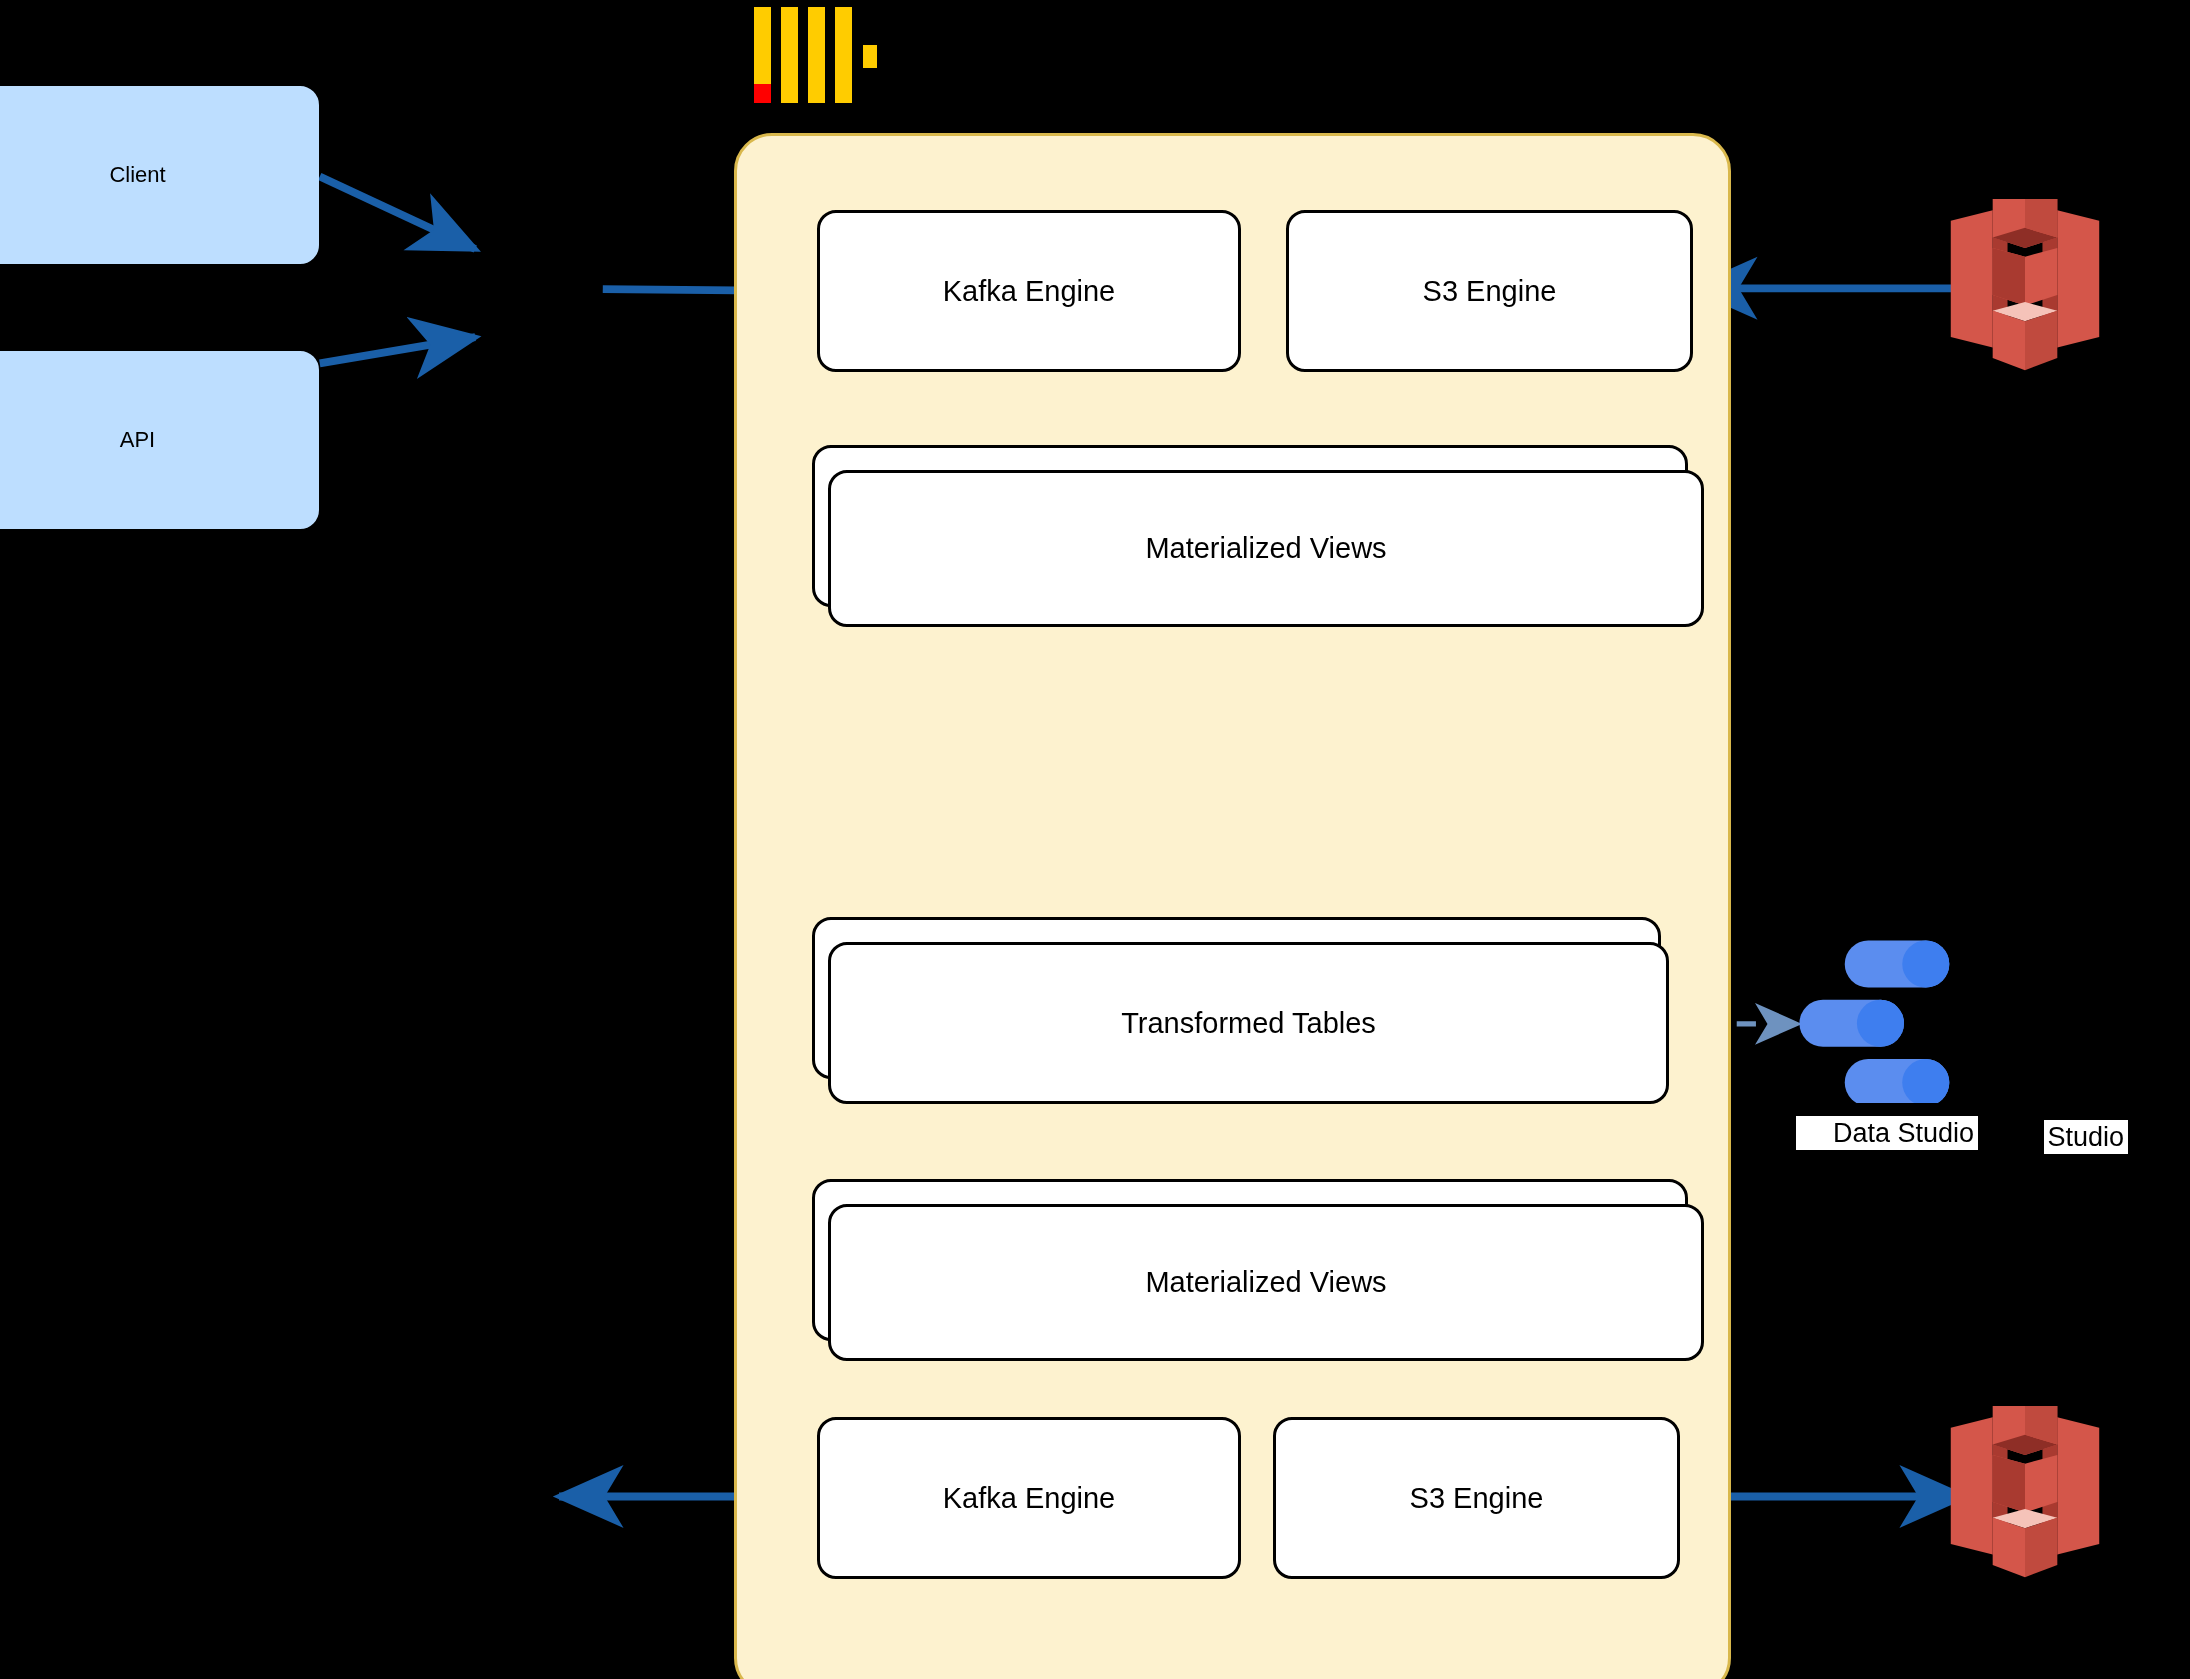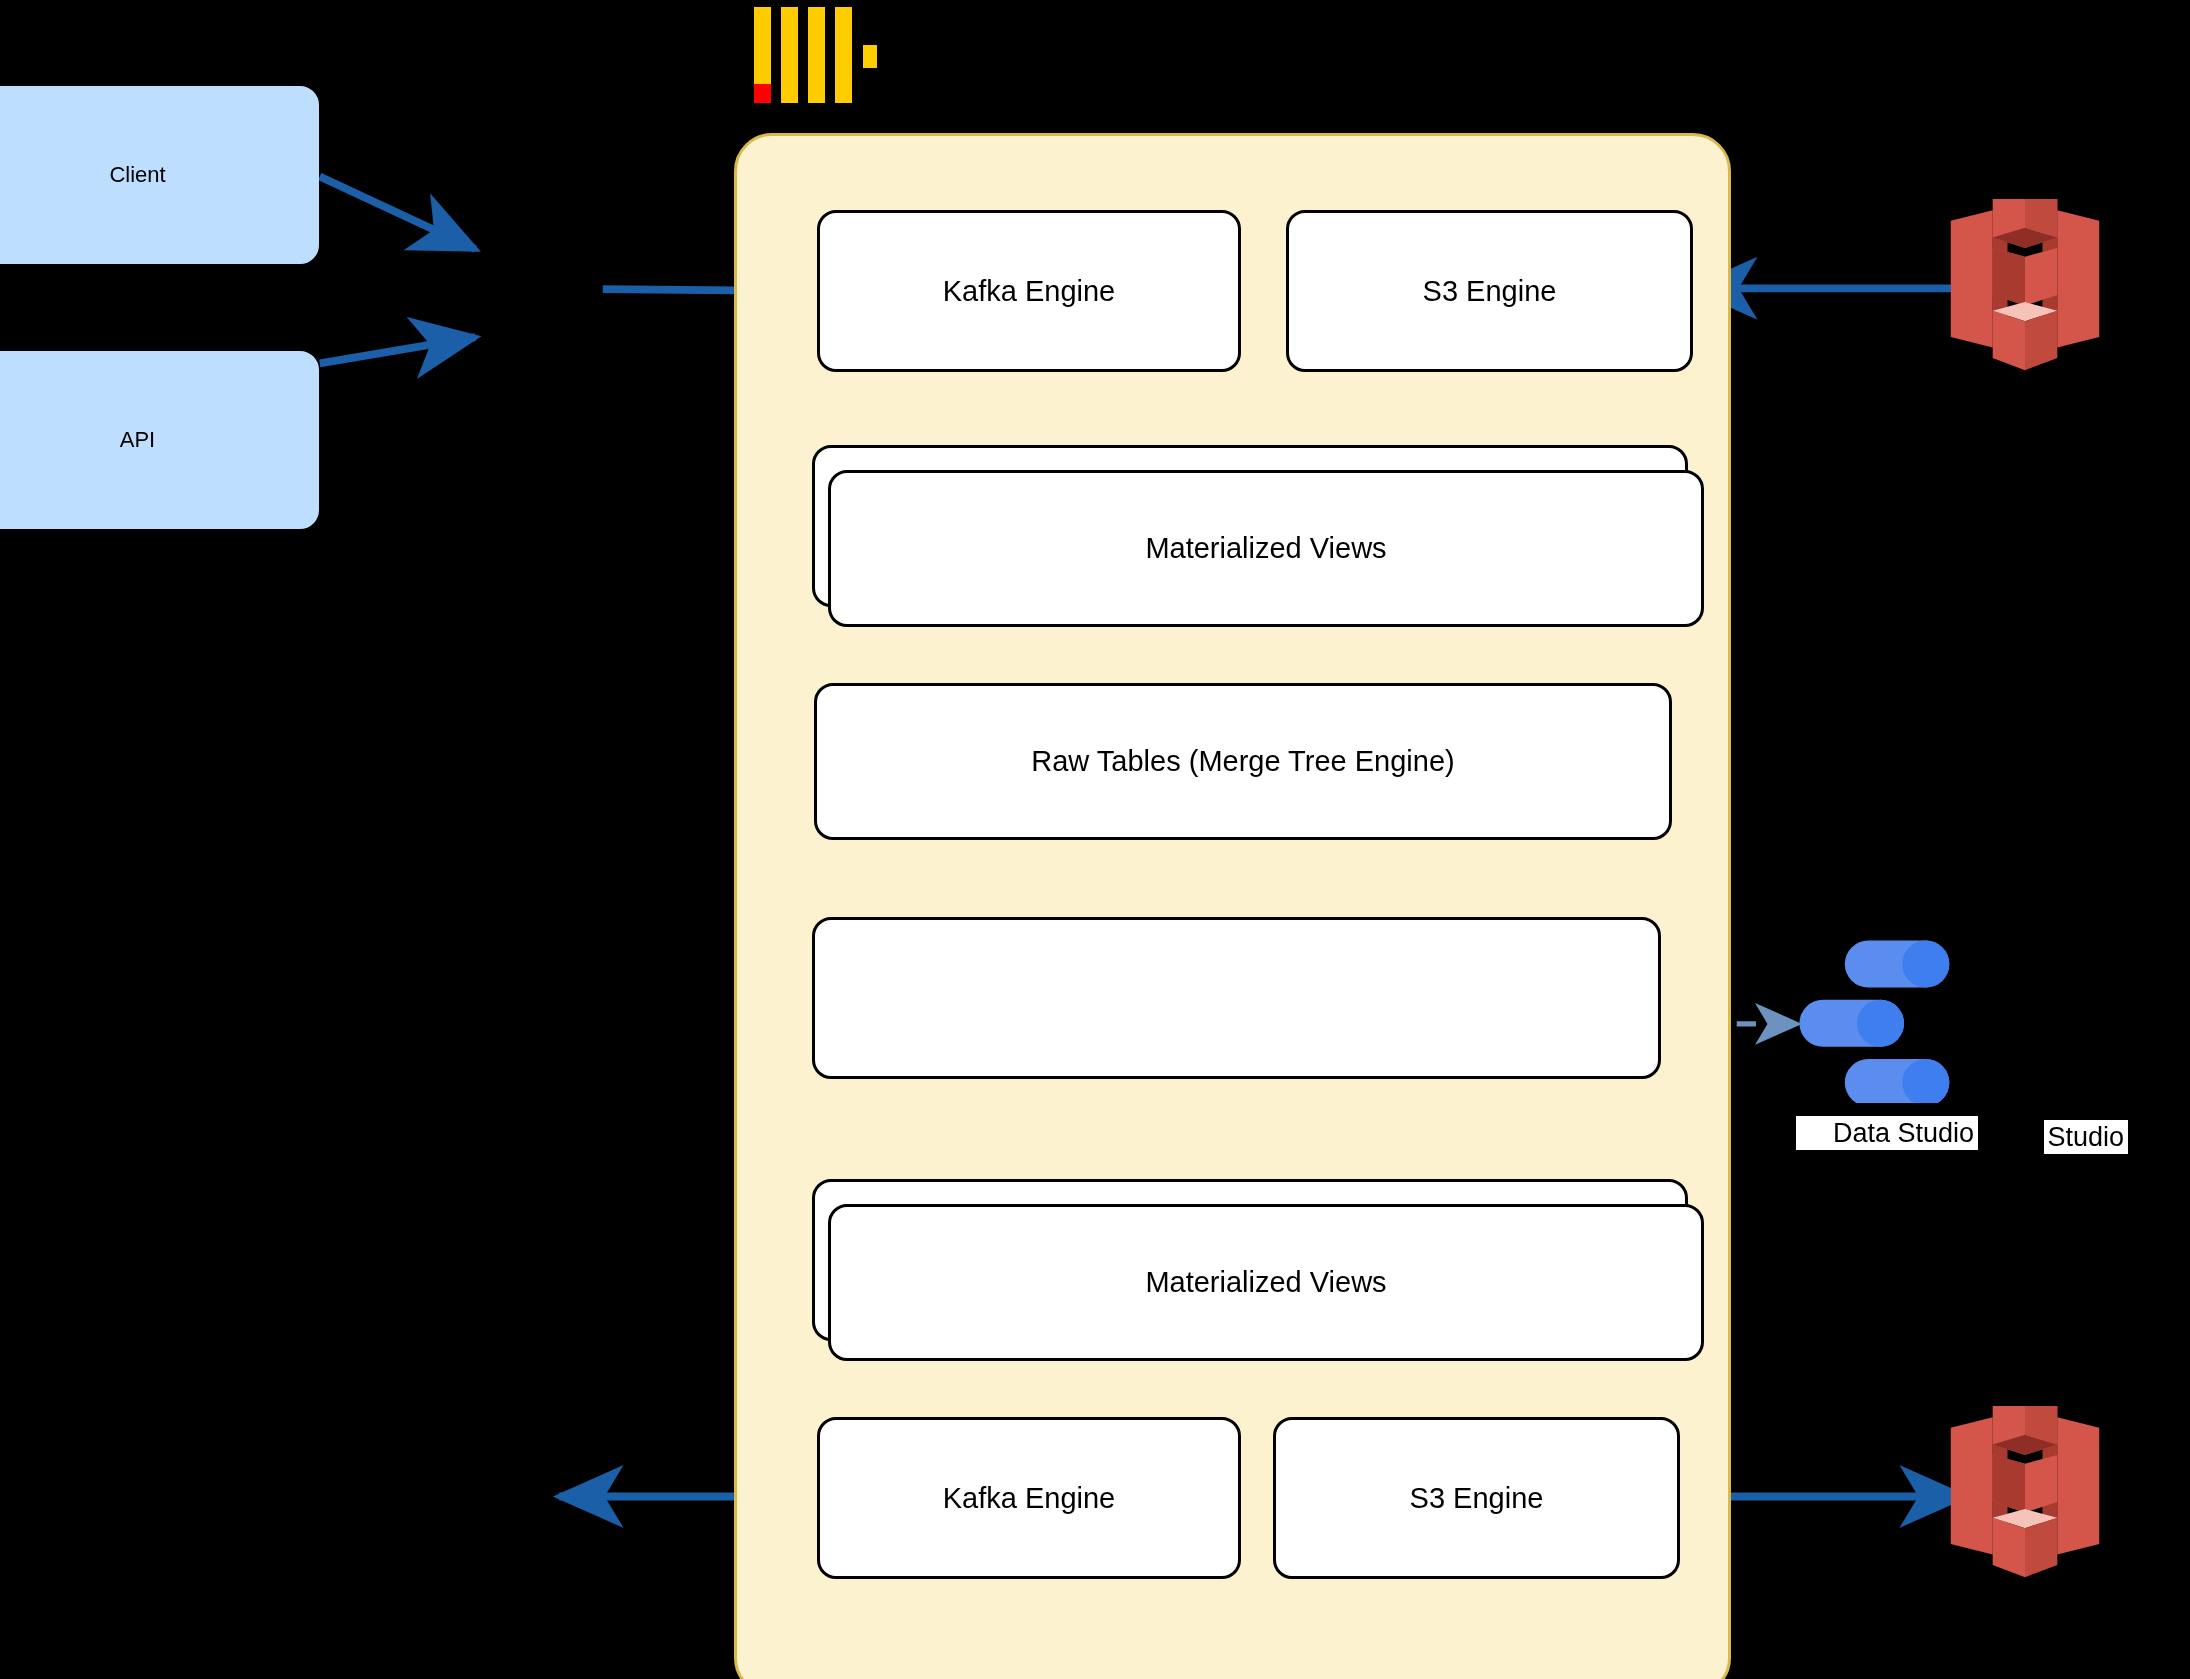--- a/index.html
+++ b/index.html
@@ -190,25 +190,25 @@
 
   <div class="node" style="left:1286px; top:210px; width:407px; height:162px;">
     <span>S3 Engine</span>
   </div>
 
   <div class="node-stack-back" style="left:812px; top:445px; width:876px; height:162px;"></div>
   <div class="node" style="left:828px; top:470px; width:876px; height:157px;">
     <span>Materialized Views</span>
   </div>
 
-  <div class="node" style="left:814px; top:683px; width:858px; height:157px;">
-    <span>Raw Tables (Merge Tree Engine)</span>
-  </div>
 
   <div class="node-stack-back" style="left:812px; top:917px; width:849px; height:162px;"></div>
+  <div class="node" style="left:828px; top:942px; width:841px; height:162px;">
+    <span>Transformed Tables</span>
+  </div>
 
   <div class="node-stack-back" style="left:812px; top:1179px; width:876px; height:162px;"></div>
   <div class="node" style="left:828px; top:1204px; width:876px; height:157px;">
     <span>Materialized Views</span>
   </div>
 
   <div class="node" style="left:817px; top:1417px; width:424px; height:162px;">
     <span>Kafka Engine</span>
   </div>
 

